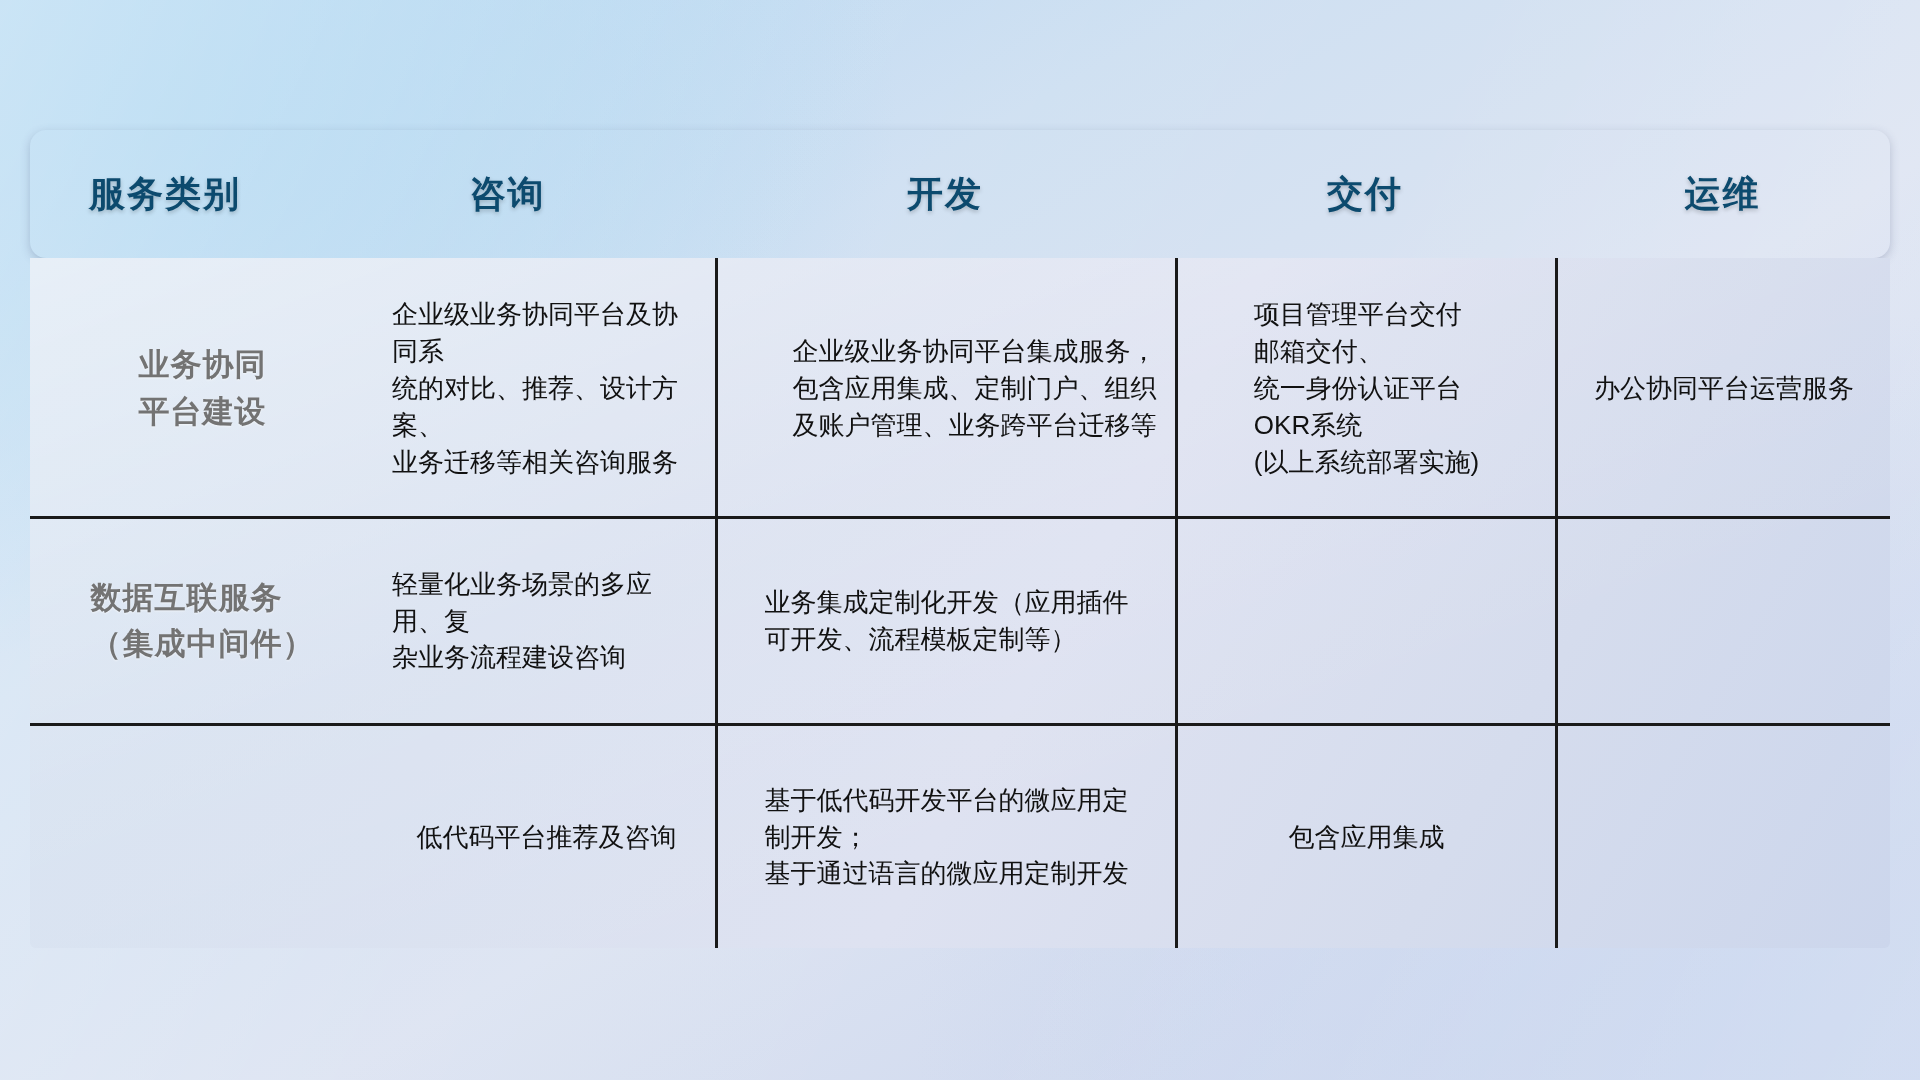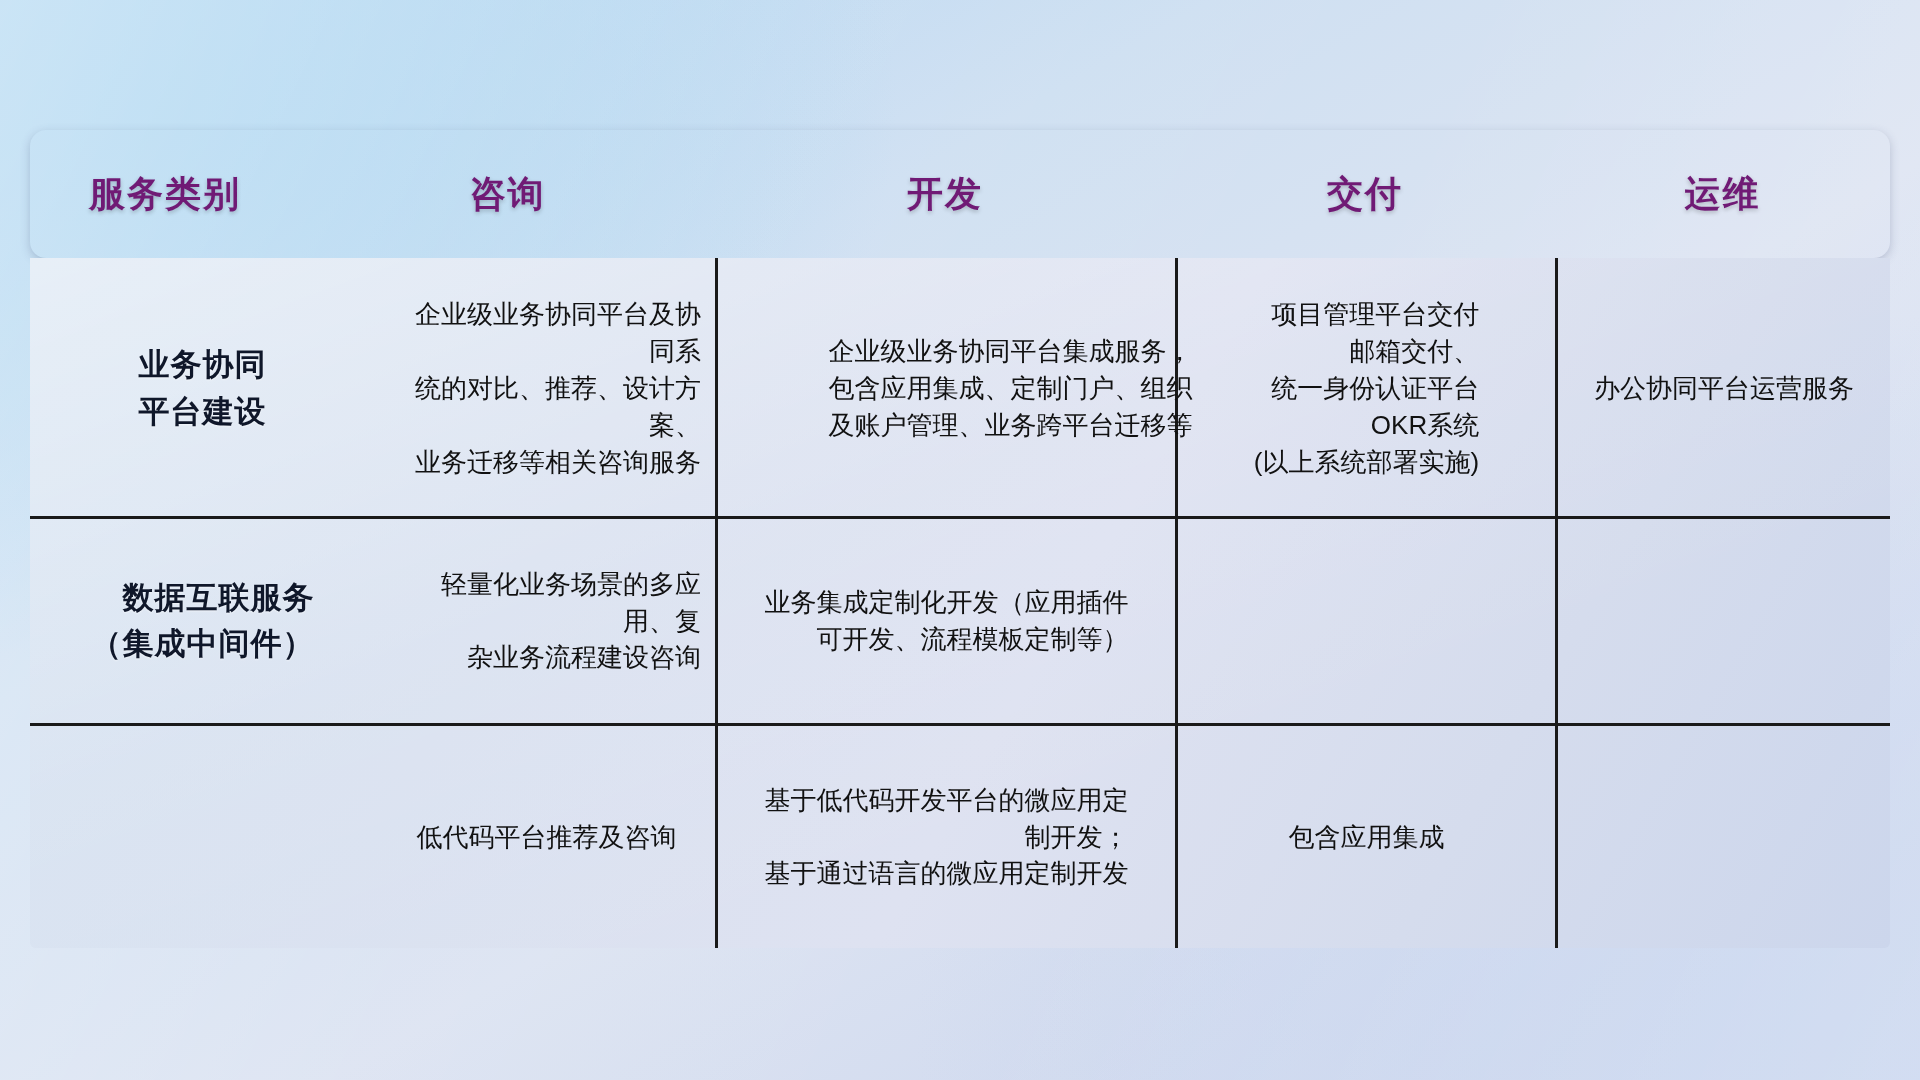--- a/index.html
+++ b/index.html
@@ -60,21 +60,21 @@
         #4b69b8 100%);
     box-shadow: 0 3px 10px rgba(60,70,110,0.25);
     display: flex;
     align-items: center;
     overflow: hidden;
   }
   .hcell {
     display: flex;
     align-items: center;
     justify-content: center;
-    color: #701a75;
+    color: #0c4a6e;
     font-size: 36px;
     font-weight: bold;
     letter-spacing: 2px;
     text-shadow: 0 2px 4px rgba(0,0,0,0.22);
     height: 100%;
     box-sizing: border-box;
   }
 
   
   #body-panel {
@@ -103,30 +103,30 @@
     height: 3px;
     background: #1a1a1a;
   }
 
   
   .bcell {
     position: absolute;
     display: flex;
     align-items: center;
     justify-content: center;
-    text-align: right;
+    text-align: left;
     box-sizing: border-box;
     padding: 6px 14px;
     color: #111111;
     font-size: 26px;
     line-height: 1.42;
     white-space: pre-line;
   }
   .cat {
-    color: #0f172a;
+    color: #737373;
     font-weight: bold;
     font-size: 31px;
     line-height: 1.5;
     letter-spacing: 1px;
     text-shadow: 0 1px 2px rgba(255,255,255,0.55);
   }
 </style>
 </head>
 <body>
 
@@ -150,21 +150,21 @@
   <div class="vline" style="left:1525px"></div>
 
   <div class="hline" style="left:0px; top:386px; width:1860px"></div>
   <div class="hline" style="left:0px; top:593px; width:1860px"></div>
 
   <div class="bcell cat" style="left:0px;    top:131px; width:345px; height:255px">业务协同
 平台建设</div>
   <div class="bcell" style="left:348px;  top:131px; width:337px; height:255px">企业级业务协同平台及协同系
 统的对比、推荐、设计方案、
 业务迁移等相关咨询服务</div>
-  <div class="bcell" style="left:712px;  top:131px; width:537px; height:255px">企业级业务协同平台集成服务，
+  <div class="bcell" style="left:676px;  top:131px; width:537px; height:255px">企业级业务协同平台集成服务，
 包含应用集成、定制门户、组织
 及账户管理、业务跨平台迁移等</div>
   <div class="bcell" style="left:1528px; top:131px; width:332px; height:255px">办公协同平台运营服务</div>
   <div class="bcell" style="left:1148px; top:131px; width:377px; height:255px">项目管理平台交付
 邮箱交付、
 统一身份认证平台
 OKR系统
 (以上系统部署实施)</div>
 
   <div class="bcell cat" style="left:0px;    top:389px; width:345px; height:204px">数据互联服务

